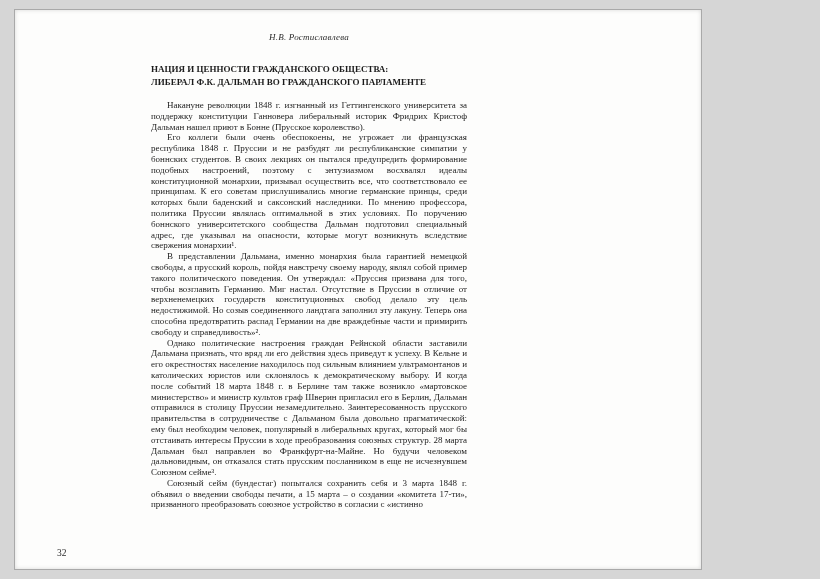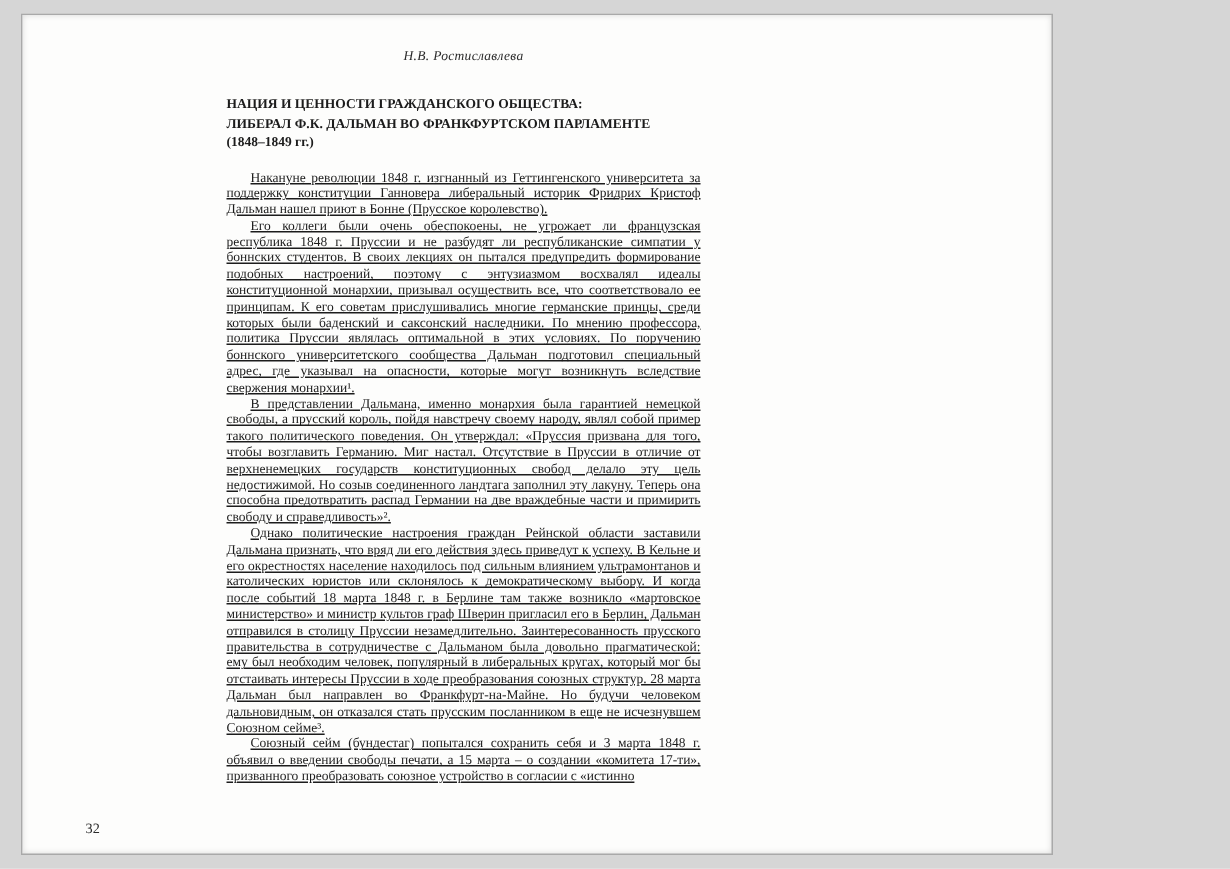--- a/index.html
+++ b/index.html
@@ -51,42 +51,40 @@
     margin-top: 12px;
     text-align: justify;
     font-size: 9px;
     line-height: 10.8px;
     hyphens: auto;
     -webkit-hyphens: auto;
   }
   .body p {
     margin: 0;
     text-indent: 16px;
-    text-decoration: underline;
   }
   .pagenum {
     position: absolute;
     left: 42px;
     bottom: 11px;
     font-size: 9.5px;
     color: #2a2a2a;
     text-align: right;
   }
 </style>
 </head>
 <body>
 
 <div class="canvas">
   <div class="page">
     <div class="column">
       <div class="author">Н.В. Ростиславлева</div>
       <div class="title">
         <div>НАЦИЯ И ЦЕННОСТИ ГРАЖДАНСКОГО ОБЩЕСТВА:</div>
-        <div>ЛИБЕРАЛ Ф.К. ДАЛЬМАН ВО ФРАНКФУРТСКОМ ПАРЛАМЕНТЕ</div>
-        <div>(1848–1849 гг.)</div>
+        <div>ЛИБЕРАЛ Ф.К. ДАЛЬМАН ВО ГРАЖДАНСКОГО ПАРЛАМЕНТЕ</div>
       </div>
       <div class="body">
         <p>Накануне революции 1848 г. изгнанный из Геттингенского университета за поддержку конституции Ганновера либеральный историк Фридрих Кристоф Дальман нашел приют в Бонне (Прусское королевство).</p>
         <p>Его коллеги были очень обеспокоены, не угрожает ли французская республика 1848 г. Пруссии и не разбудят ли республиканские симпатии у боннских студентов. В своих лекциях он пытался предупредить формирование подобных настроений, поэтому с энтузиазмом восхвалял идеалы конституционной монархии, призывал осуществить все, что соответствовало ее принципам. К его советам прислушивались многие германские принцы, среди которых были баденский и саксонский наследники. По мнению профессора, политика Пруссии являлась оптимальной в этих условиях. По поручению боннского университетского сообщества Дальман подготовил специальный адрес, где указывал на опасности, которые могут возникнуть вследствие свержения монархии¹.</p>
         <p>В представлении Дальмана, именно монархия была гарантией немецкой свободы, а прусский король, пойдя навстречу своему народу, являл собой пример такого политического поведения. Он утверждал: «Пруссия призвана для того, чтобы возглавить Германию. Миг настал. Отсутствие в Пруссии в отличие от верхненемецких государств конституционных свобод делало эту цель недостижимой. Но созыв соединенного ландтага заполнил эту лакуну. Теперь она способна предотвратить распад Германии на две враждебные части и примирить свободу и справедливость»².</p>
         <p>Однако политические настроения граждан Рейнской области заставили Дальмана признать, что вряд ли его действия здесь приведут к успеху. В Кельне и его окрестностях население находилось под сильным влиянием ультрамонтанов и католических юристов или склонялось к демократическому выбору. И когда после событий 18 марта 1848 г. в Берлине там также возникло «мартовское министерство» и министр культов граф Шверин пригласил его в Берлин, Дальман отправился в столицу Пруссии незамедлительно. Заинтересованность прусского правительства в сотрудничестве с Дальманом была довольно прагматической: ему был необходим человек, популярный в либеральных кругах, который мог бы отстаивать интересы Пруссии в ходе преобразования союзных структур. 28 марта Дальман был направлен во Франкфурт-на-Майне. Но будучи человеком дальновидным, он отказался стать прусским посланником в еще не исчезнувшем Союзном сейме³.</p>
         <p>Союзный сейм (бундестаг) попытался сохранить себя и 3 марта 1848 г. объявил о введении свободы печати, а 15 марта – о создании «комитета 17-ти», призванного преобразовать союзное устройство в согласии с «истинно</p>
       </div>
     </div>
     <div class="pagenum">32</div>

